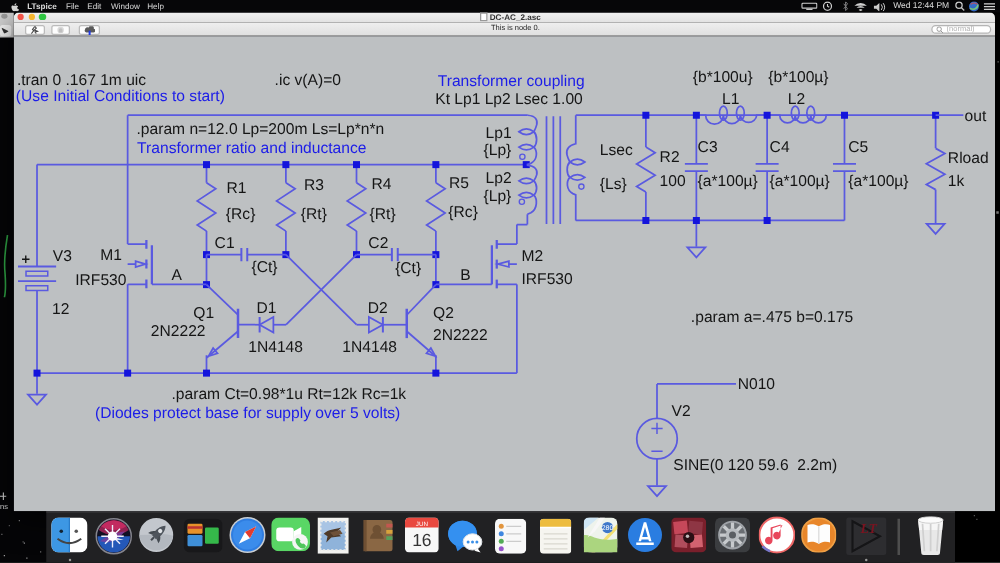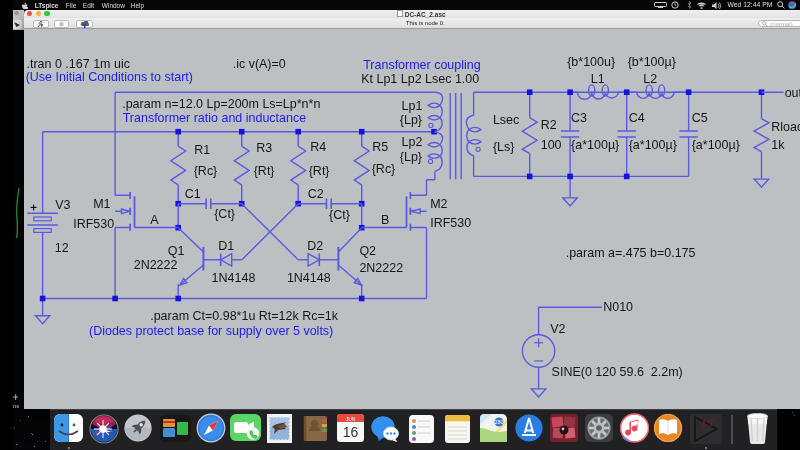--- a/index.html
+++ b/index.html
@@ -1,18 +1,18 @@
 <!DOCTYPE html>
 <html><head><meta charset="utf-8"><style>
 *{margin:0;padding:0;box-sizing:border-box}
 html,body{width:800px;height:450px;overflow:hidden;background:#000;font-family:"Liberation Sans",sans-serif}
 .abs{position:absolute}
 </style></head>
 <body>
-<div class="abs" style="left:13px;top:0;width:728px;height:450px;background:#050507">
+<div class="abs" style="left:0;top:0;width:728px;height:450px;background:#050507">
 <div style="position:absolute;left:776px;top:80px;width:1px;height:1px;background:rgba(255,255,255,0.64)"></div>
 <div style="position:absolute;left:793px;top:56px;width:1px;height:1px;background:rgba(255,255,255,0.60)"></div>
 <div style="position:absolute;left:766px;top:203px;width:1px;height:1px;background:rgba(255,255,255,0.29)"></div>
 <div style="position:absolute;left:784px;top:41px;width:1px;height:1px;background:rgba(255,255,255,0.59)"></div>
 <div style="position:absolute;left:786px;top:267px;width:2px;height:2px;background:rgba(255,255,255,0.29)"></div>
 <div style="position:absolute;left:767px;top:111px;width:1px;height:1px;background:rgba(255,255,255,0.58)"></div>
 <div style="position:absolute;left:775px;top:77px;width:1px;height:1px;background:rgba(255,255,255,0.32)"></div>
 <div style="position:absolute;left:784px;top:310px;width:1px;height:1px;background:rgba(255,255,255,0.31)"></div>
 <div style="position:absolute;left:778px;top:252px;width:1px;height:1px;background:rgba(255,255,255,0.29)"></div>
 <div style="position:absolute;left:786px;top:230px;width:1px;height:1px;background:rgba(255,255,255,0.57)"></div>

